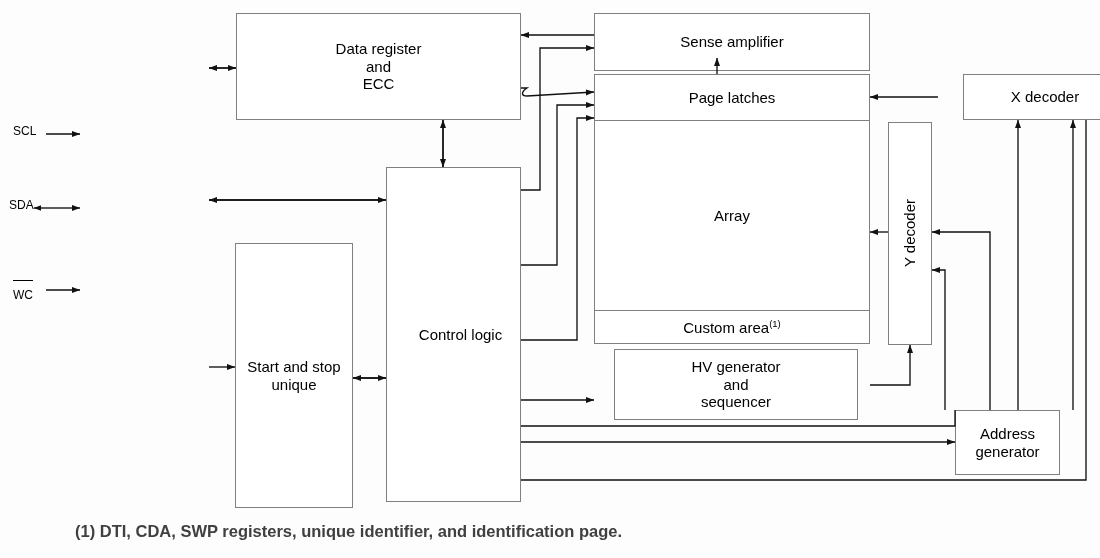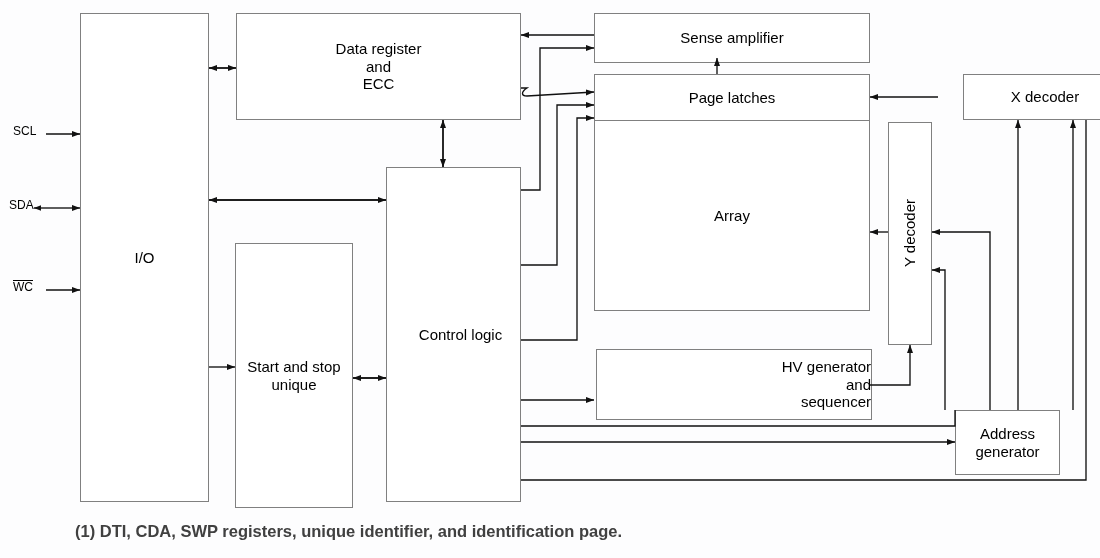--- a/index.html
+++ b/index.html
@@ -7,71 +7,73 @@
         font-family:"Liberation Sans",sans-serif;overflow:hidden;}
   .box{position:absolute;border:1.4px solid #808080;background:#ffffff;
        box-sizing:border-box;display:flex;align-items:center;justify-content:center;
        text-align:center;color:#000;font-size:15px;line-height:1.18;}
   .box.multi{flex-direction:column;}
   .lbl{position:absolute;font-size:12px;color:#000;white-space:nowrap;}
   .vert{writing-mode:vertical-rl;transform:rotate(180deg);}
   svg.wires{position:absolute;left:0;top:0;width:1100px;height:558px;
             pointer-events:none;overflow:visible;}
   .caption{position:absolute;font-size:16.5px;font-weight:bold;color:#404040;white-space:nowrap;}
-  .ovl{border-top:1.6px solid #000;padding-top:0px;display:inline-block;line-height:1.05;}
+  .ovl{border-top:1.6px solid #000;padding-top:8px;display:inline-block;line-height:1.05;}
   sup{font-size:9.5px;vertical-align:super;}
 </style>
 </head>
 <body>
 
 <div id="root">
 
   <div class="lbl" style="left:13px;top:124px;">
     <span>SCL</span>
   </div>
   <div class="lbl" style="left:9px;top:198px;">
     <span>SDA</span>
   </div>
   <div class="lbl" style="left:13px;top:280px;">
     <span class="ovl">WC</span>
   </div>
 
-  <div class="box" style="left:80px;top:13px;width:129px;height:489px;">
-    <span>I/O</span>
-  </div>
 
   <div class="box multi" style="left:236px;top:13px;width:285px;height:107px;align-items:center;">
     <span>Data register</span>
     <span>and</span>
     <span>ECC</span>
   </div>
 
   <div class="box multi" style="left:235px;top:243px;width:118px;height:265px;">
     <span>Start and stop</span>
     <span>unique</span>
   </div>
 
   <div class="box" style="left:386px;top:167px;width:135px;height:335px;padding-left:14px;">
     <span>Control logic</span>
   </div>
 
-  <div class="box" style="left:594px;top:13px;width:276px;height:50px;">
+  <div class="box" style="left:594px;top:13px;width:276px;height:58px;">
     <span>Sense amplifier</span>
   </div>
 
   <div class="box" style="left:594px;top:74px;width:276px;height:47px;">
     <span>Page latches</span>
   </div>
 
   <div class="box" style="left:594px;top:120px;width:276px;height:191px;">
     <span>Array</span>
   </div>
 
+  <div class="box" style="left:594px;top:310px;width:276px;height:34px;">
+    <span>
+      <span>Custom area</span><sup>(1)</sup>
+    </span>
+  </div>
 
-  <div class="box multi" style="left:596px;top:349px;width:276px;height:71px;align-items:flex-end;">
+  <div class="box multi" style="left:614px;top:349px;width:244px;height:71px;">
     <span>HV generator</span>
     <span>and</span>
     <span>sequencer</span>
   </div>
 
   <div class="box" style="left:888px;top:122px;width:44px;height:223px;">
     <span class="vert">Y decoder</span>
   </div>
 
   <div class="box" style="left:963px;top:74px;width:164px;height:46px;">

